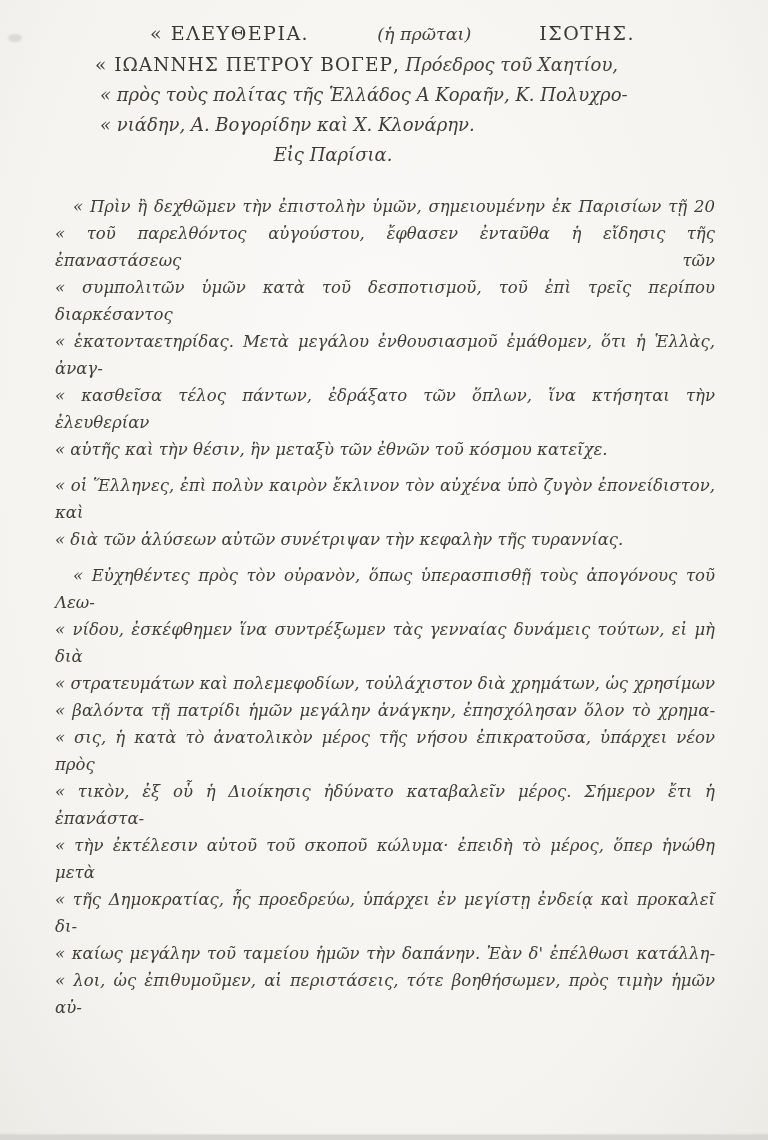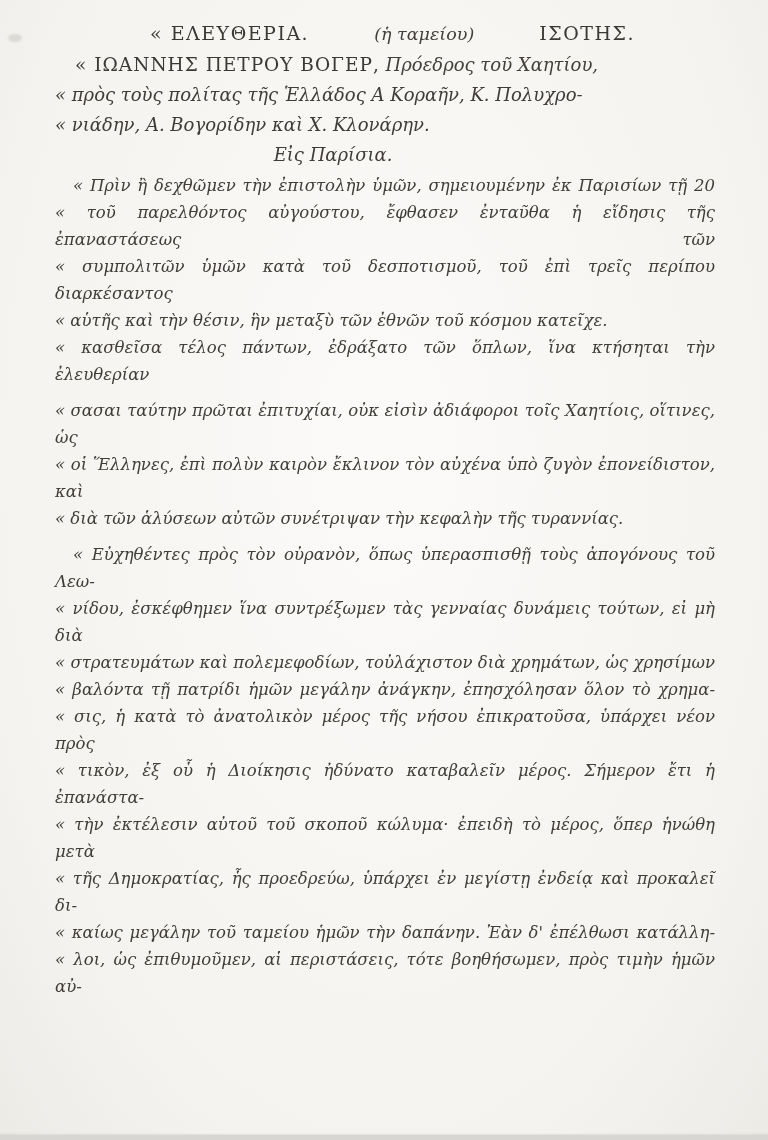--- a/index.html
+++ b/index.html
@@ -55,34 +55,34 @@
     font-style: italic;
     color: #44413b;
   }
   .masthead .cursive { font-size: 17.5px; }
   
   .salutation-line {
     font-size: 18px;
     line-height: 30px;
     white-space: nowrap;
   }
-  .sal-1 { margin-left: 20px; }
-  .sal-2, .sal-3 { font-style: italic; }
+  .sal-1 { margin-left: 40px; }
+  .sal-2, .sal-3 { margin-left: 45px; font-style: italic; }
   .salutation-line .caps { font-size: 18.5px; letter-spacing: 1px; }
   .salutation-line .cursive { font-size: 18px; }
   
   .place-line {
     text-align: center;
     padding-right: 105px;
     font-style: italic;
     font-size: 18px;
     line-height: 30px;
   }
   
-  .body-block { margin-top: 2px; }
+  .body-block { margin-top: 23px; }
   .paragraph { margin-bottom: 9px; }
   .line {
     font-style: italic;
     font-size: 16.5px;
     line-height: 27px;
     width: 660px;
     text-align: justify;
     text-align-last: justify;
     white-space: normal;
     color: #413e38;
@@ -90,42 +90,42 @@
   .line.first { text-indent: 18px; }
   .line.short { text-align-last: left; }
 </style>
 </head>
 <body>
 
 <div id="page">
 
   <div class="masthead">
     <span class="caps">« ΕΛΕΥΘΕΡΙΑ.</span>
-    <span class="cursive">(ἡ ταμείου)</span>
+    <span class="cursive">(ἡ πρῶται)</span>
     <span class="caps">ΙΣΟΤΗΣ.</span>
   </div>
 
   <div class="salutation-line sal-1">
     <span class="caps">« ΙΩΑΝΝΗΣ ΠΕΤΡΟΥ ΒΟΓΕΡ,</span><span class="cursive"> Πρόεδρος τοῦ Χαητίου,</span>
   </div>
   <div class="salutation-line sal-2">« πρὸς τοὺς πολίτας τῆς Ἑλλάδος Α Κοραῆν, Κ. Πολυχρο-</div>
   <div class="salutation-line sal-3">« νιάδην, Α. Βογορίδην καὶ Χ. Κλονάρην.</div>
 
   <div class="place-line">Εἰς Παρίσια.</div>
 
   <div class="body-block">
       <div class="paragraph">
         <div class="line first">« Πρὶν ἢ δεχθῶμεν τὴν ἐπιστολὴν ὑμῶν, σημειουμένην ἐκ Παρισίων τῇ 20</div>
         <div class="line">« τοῦ παρελθόντος αὐγούστου, ἔφθασεν ἐνταῦθα ἡ εἴδησις τῆς ἐπαναστάσεως τῶν</div>
         <div class="line">« συμπολιτῶν ὑμῶν κατὰ τοῦ δεσποτισμοῦ, τοῦ ἐπὶ τρεῖς περίπου διαρκέσαντος</div>
+        <div class="line">« ἑκατονταετηρίδας. Μετὰ μεγάλου ἐνθουσιασμοῦ ἐμάθομεν, ὅτι ἡ Ἑλλὰς, ἀναγ-</div>
+        <div class="line">« κασθεῖσα τέλος πάντων, ἐδράξατο τῶν ὅπλων, ἵνα κτήσηται τὴν ἐλευθερίαν</div>
         <div class="line short">« αὑτῆς καὶ τὴν θέσιν, ἣν μεταξὺ τῶν ἐθνῶν τοῦ κόσμου κατεῖχε.</div>
-        <div class="line">« κασθεῖσα τέλος πάντων, ἐδράξατο τῶν ὅπλων, ἵνα κτήσηται τὴν ἐλευθερίαν</div>
       </div>
       <div class="paragraph">
-        <div class="line">« σασαι ταύτην πρῶται ἐπιτυχίαι, οὐκ εἰσὶν ἀδιάφοροι τοῖς Χαητίοις, οἵτινες, ὡς</div>
         <div class="line">« οἱ Ἕλληνες, ἐπὶ πολὺν καιρὸν ἔκλινον τὸν αὐχένα ὑπὸ ζυγὸν ἐπονείδιστον, καὶ</div>
         <div class="line short">« διὰ τῶν ἁλύσεων αὐτῶν συνέτριψαν τὴν κεφαλὴν τῆς τυραννίας.</div>
       </div>
       <div class="paragraph">
         <div class="line first">« Εὐχηθέντες πρὸς τὸν οὐρανὸν, ὅπως ὑπερασπισθῇ τοὺς ἀπογόνους τοῦ Λεω-</div>
         <div class="line">« νίδου, ἐσκέφθημεν ἵνα συντρέξωμεν τὰς γενναίας δυνάμεις τούτων, εἰ μὴ διὰ</div>
         <div class="line">« στρατευμάτων καὶ πολεμεφοδίων, τοὐλάχιστον διὰ χρημάτων, ὡς χρησίμων</div>
         <div class="line">« βαλόντα τῇ πατρίδι ἡμῶν μεγάλην ἀνάγκην, ἐπησχόλησαν ὅλον τὸ χρημα-</div>
         <div class="line">« σις, ἡ κατὰ τὸ ἀνατολικὸν μέρος τῆς νήσου ἐπικρατοῦσα, ὑπάρχει νέον πρὸς</div>
         <div class="line">« τικὸν, ἐξ οὗ ἡ Διοίκησις ἠδύνατο καταβαλεῖν μέρος. Σήμερον ἔτι ἡ ἐπανάστα-</div>

